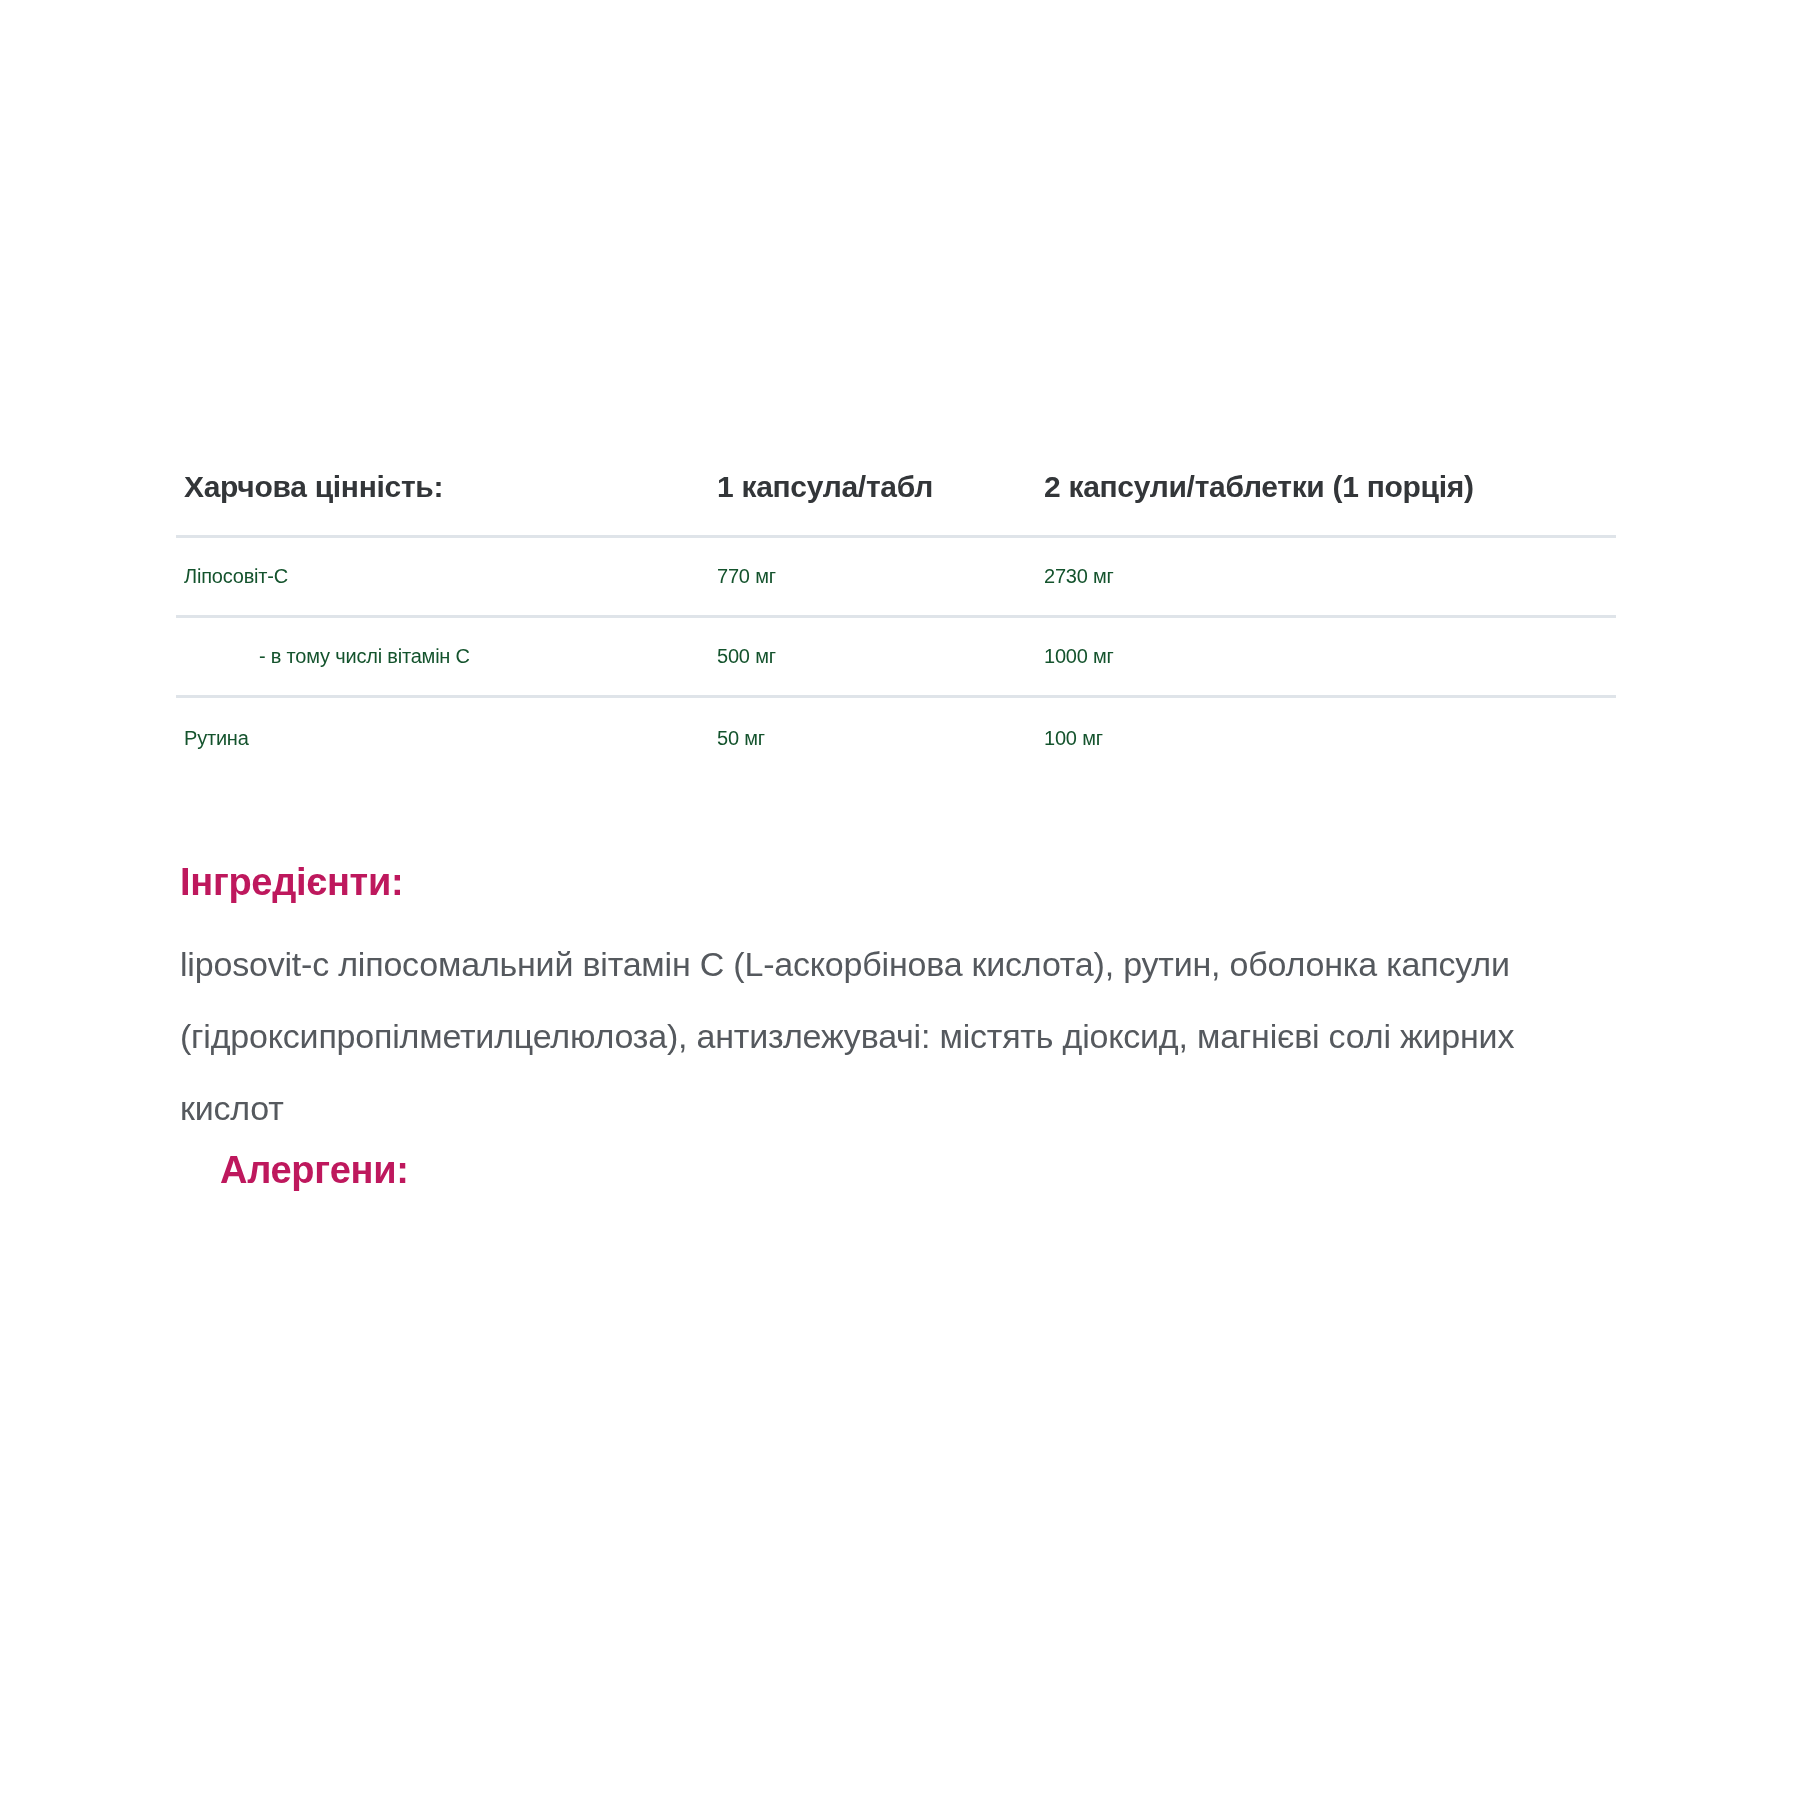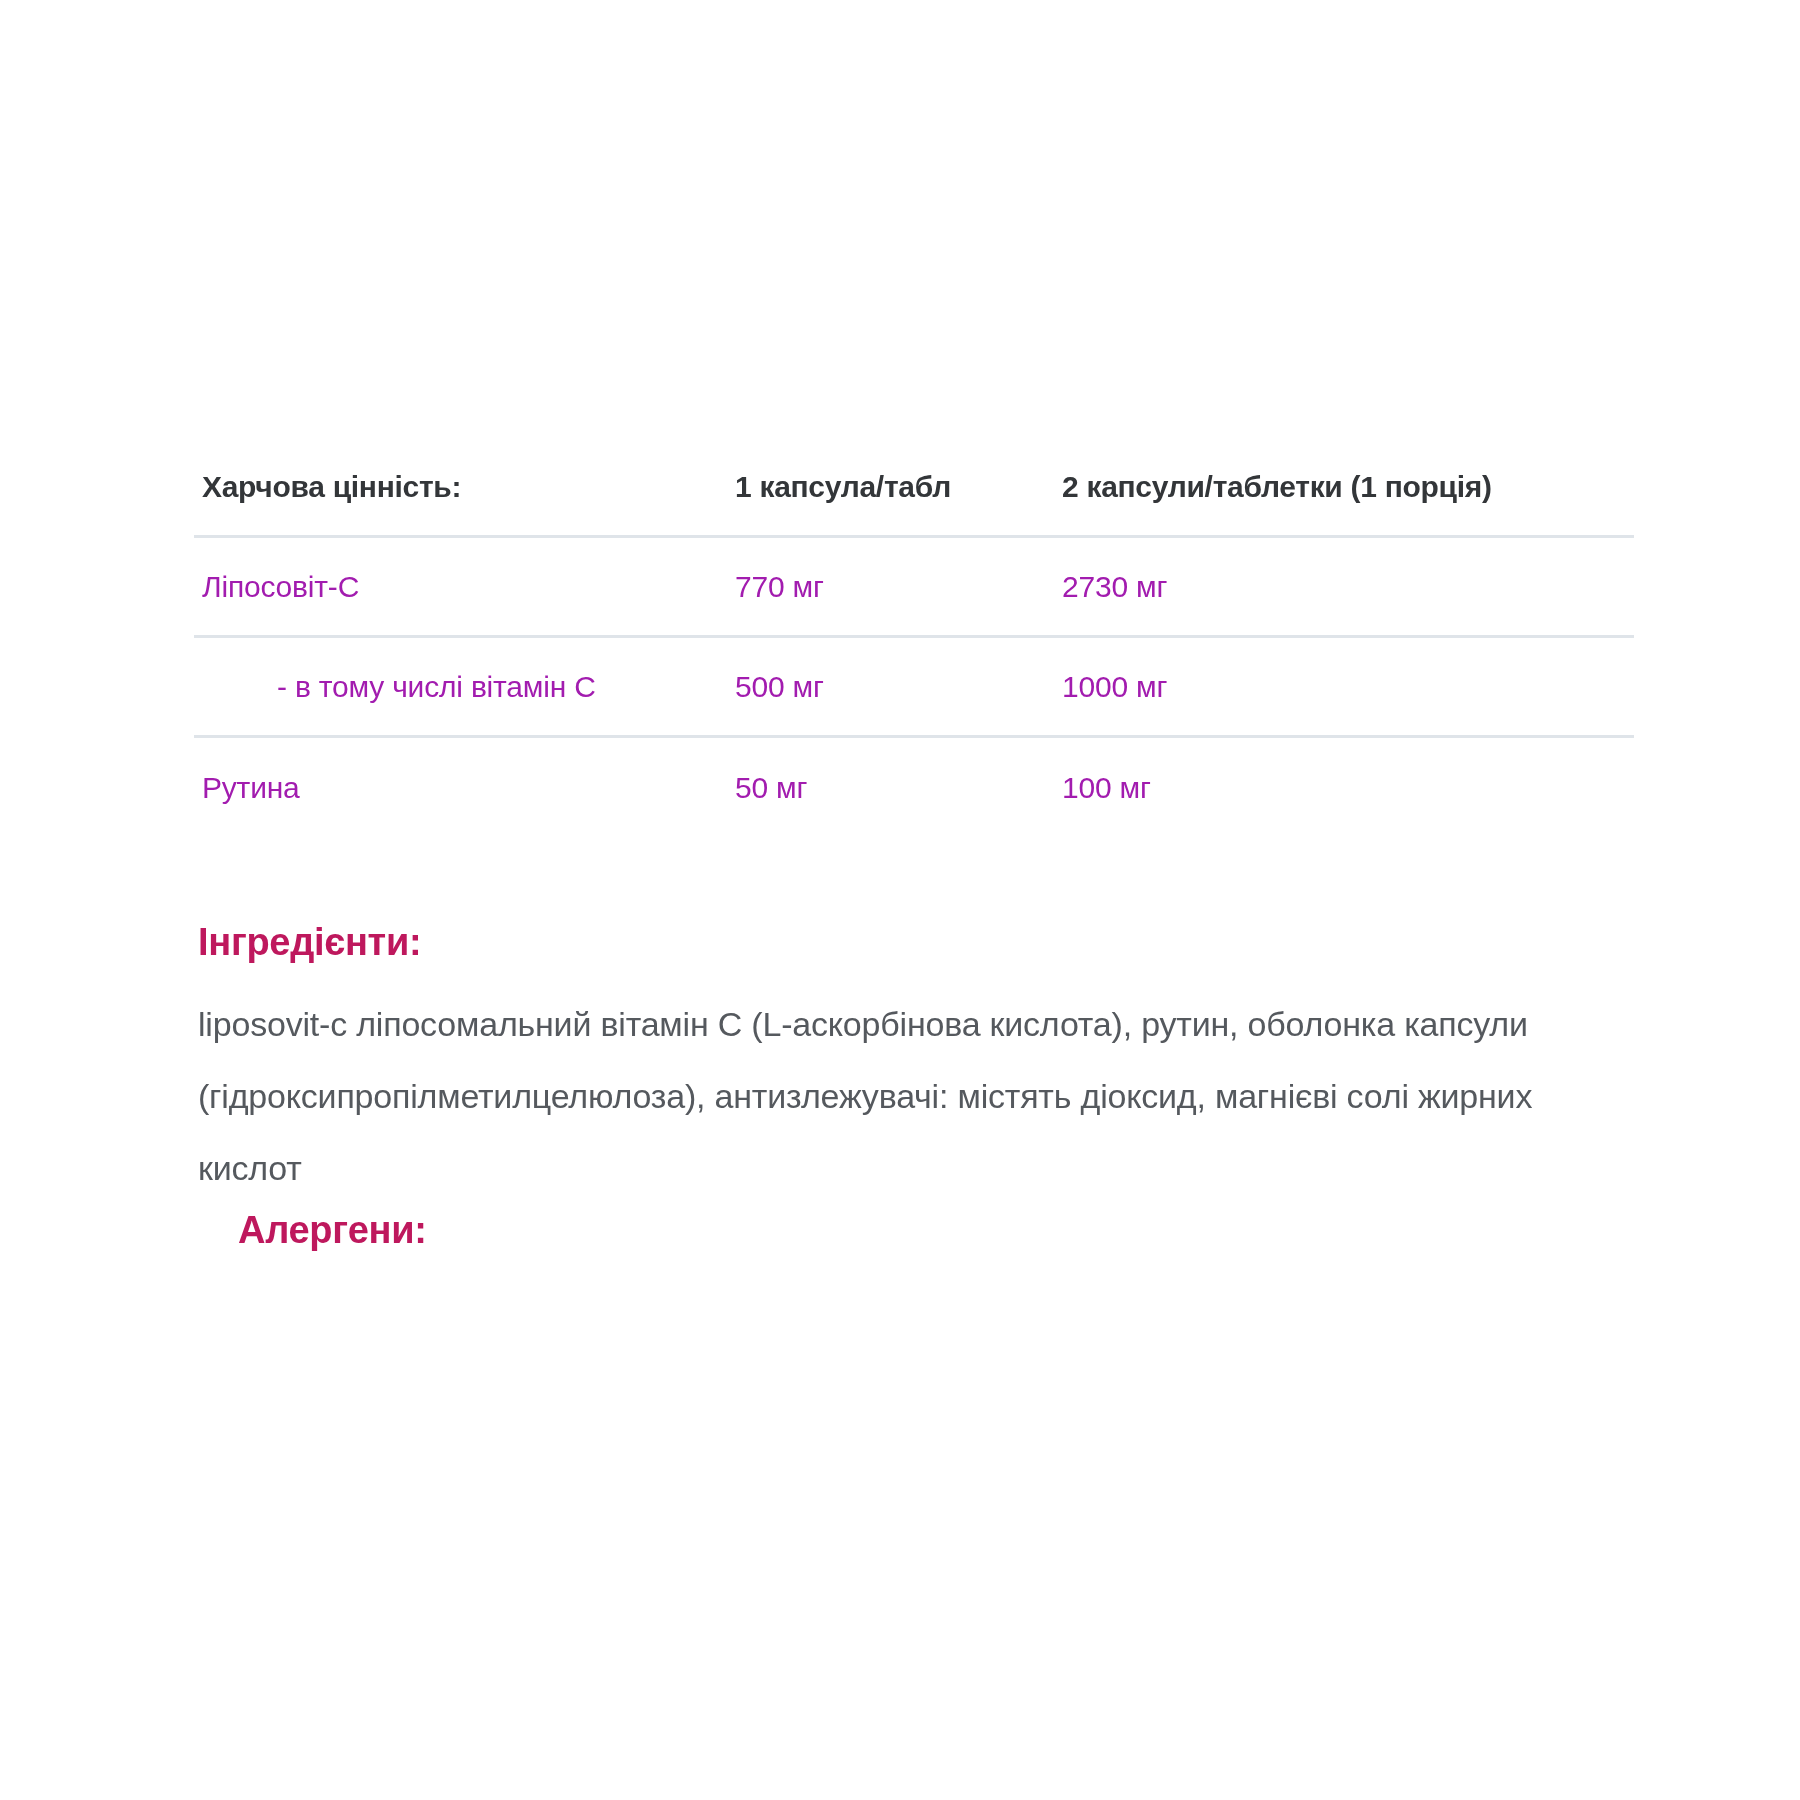--- a/index.html
+++ b/index.html
@@ -6,44 +6,44 @@
     margin: 0;
     padding: 0;
     background: #ffffff;
     width: 1800px;
     height: 1800px;
     font-family: "Liberation Sans", sans-serif;
     -webkit-font-smoothing: antialiased;
   }
   .content {
     position: absolute;
-    left: 194px;
+    left: 176px;
     top: 462px;
     width: 1440px;
   }
   
   .nutr-grid {
     display: grid;
     grid-template-columns: 541px 327px 1fr;
     box-sizing: border-box;
   }
   .nutr-header {
     height: 76px;
     padding-top: 8px;
     border-bottom: 3px solid #dfe4e9;
     font-size: 30px;
     font-weight: bold;
     color: #333639;
     letter-spacing: -0.3px;
   }
   .nutr-row {
-    height: 100px;
+    height: 80px;
     align-items: center;
-    font-size: 30px;
-    color: #a21caf;
+    font-size: 20px;
+    color: #14532d;
     letter-spacing: -0.2px;
   }
   .nutr-row.bordered { border-bottom: 3px solid #dfe4e9; }
   .cell-first { padding-left: 8px; }
   .cell-first.indented { padding-left: 83px; }
   
   .section-heading {
     font-size: 38px;
     line-height: 48px;
     font-weight: bold;

